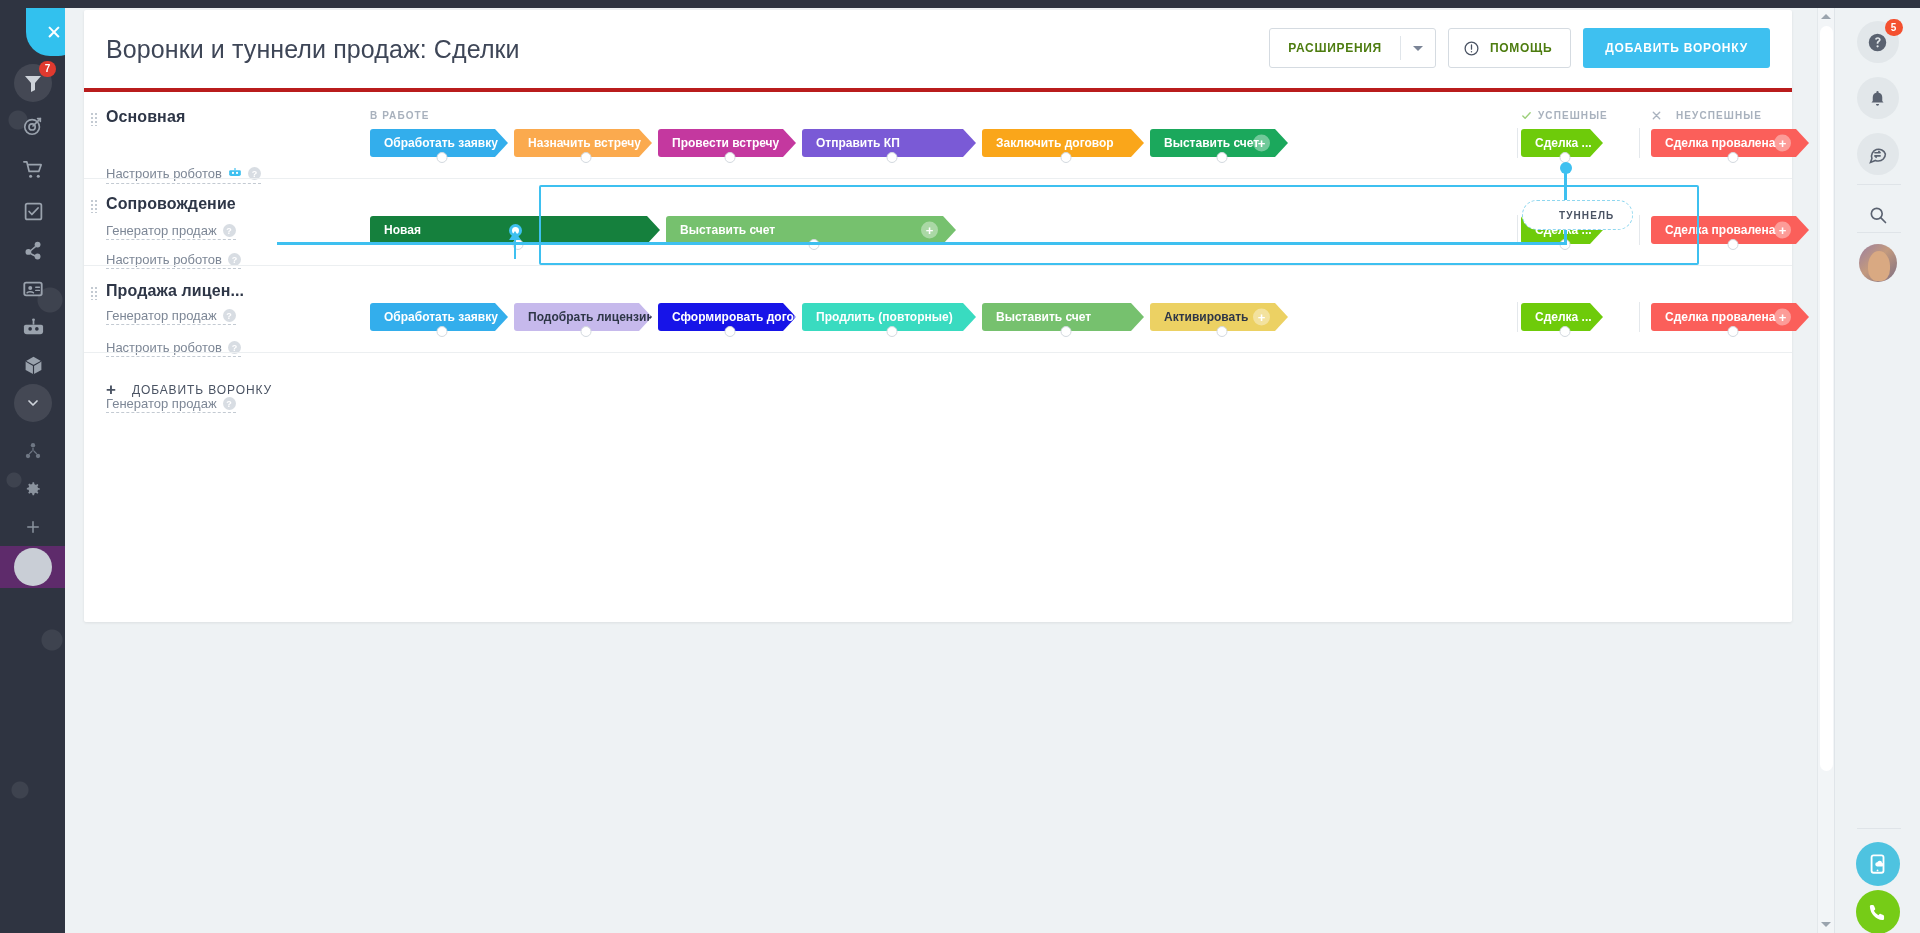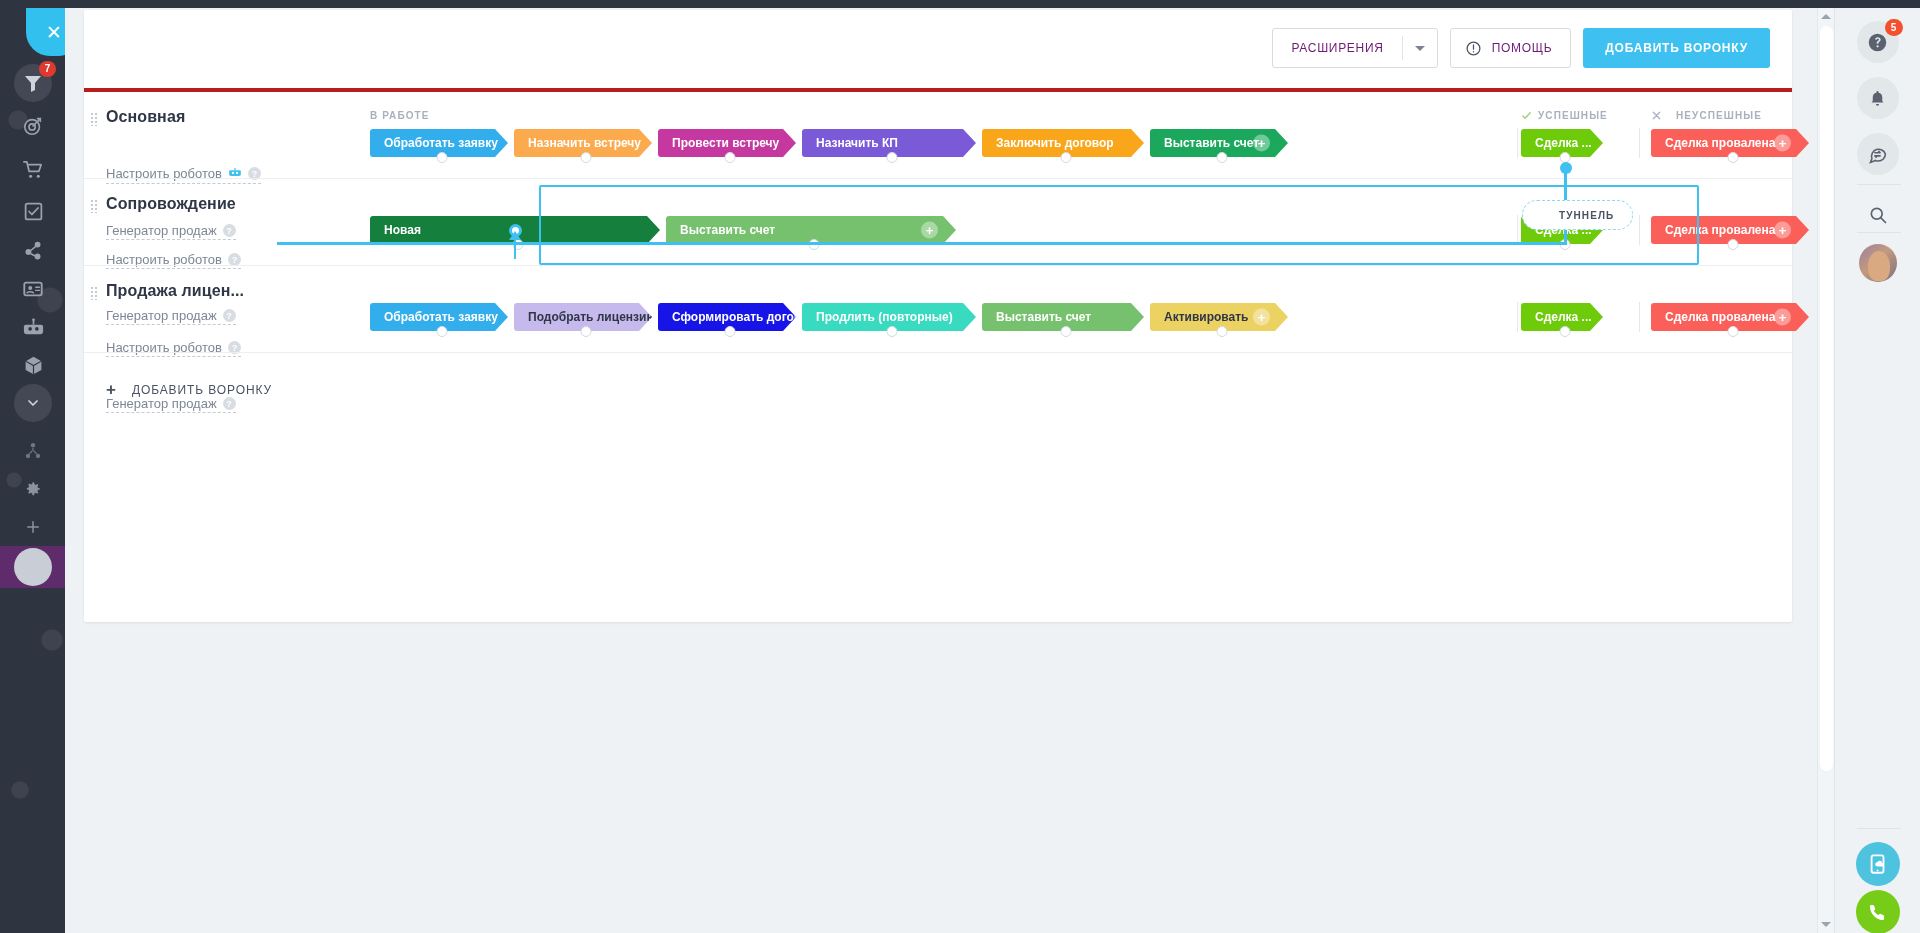--- a/index.html
+++ b/index.html
@@ -69,21 +69,21 @@
   }
   .page-title {
     font-size: 25px; color: #3e4657; font-weight: 400; letter-spacing: .1px;
   }
   .header-actions { position: absolute; right: 22px; top: 18px; display: flex; gap: 12px; align-items: center; }
   .btn-outline {
     height: 40px; border: 1px solid #d5dbe1; border-radius: 3px; background: #fff;
     display: flex; align-items: center; cursor: pointer;
   }
   .btn-outline .lbl {
-    font-size: 12px; letter-spacing: .7px; color: #701a75; font-weight: 400;
+    font-size: 12px; letter-spacing: .7px; color: #4d7c0f; font-weight: 700;
     padding: 0 18px; white-space: nowrap;
   }
   .btn-split-div { width: 1px; height: 24px; background: #e0e5ea; }
   .btn-caret { width: 34px; display: flex; align-items: center; justify-content: center; }
   .caret-dn { width:0;height:0;border-left:5px solid transparent;border-right:5px solid transparent;border-top:5px solid #7a8496; }
   .btn-help { padding-left: 14px; }
   .btn-help .circ { margin-right: 10px; display:flex; }
   .btn-help .lbl { padding: 0 18px 0 0; }
   .btn-primary {
     height: 40px; background: #3ec0f0; border-radius: 3px; border: none;
@@ -362,20 +362,21 @@
       <div class="lb-round-bg" style="background:#c9ced6"></div>
       <svg width="19" height="19" viewBox="0 0 24 24" fill="#5e2b6b">
         <path d="M3 8l3.5 4L12 5l5.5 7L21 8l-2 10H5z"></path>
       </svg>
     </div>
   </div>
 
   <div class="sheet">
 
     <div class="sheet-header">
+      <div class="page-title">Воронки и туннели продаж: Сделки</div>
       <div class="header-actions">
 
         <div class="btn-outline">
           <span class="lbl">РАСШИРЕНИЯ</span>
           <span class="btn-split-div"></span>
           <span class="btn-caret">
               <i class="caret-dn"></i>
             </span>
         </div>
 
@@ -447,21 +448,21 @@
                   <span class="chip-dot"></span>
                 </div>
                 <div class="chip-wrap">
                   <div class="chip" style="background: rgb(196, 56, 159); color: rgb(255, 255, 255); width: 138px;">
                     <span>Провести встречу</span>
                   </div>
                   <span class="chip-dot"></span>
                 </div>
                 <div class="chip-wrap">
                   <div class="chip" style="background: rgb(122, 90, 214); color: rgb(255, 255, 255); width: 174px;">
-                    <span>Назначить КП</span>
+                    <span>Отправить КП</span>
                   </div>
                   <span class="chip-dot"></span>
                 </div>
                 <div class="chip-wrap">
                   <div class="chip" style="background: rgb(250, 166, 26); color: rgb(255, 255, 255); width: 162px;">
                     <span>Заключить договор</span>
                   </div>
                   <span class="chip-dot"></span>
                 </div>
                 <div class="chip-wrap">

